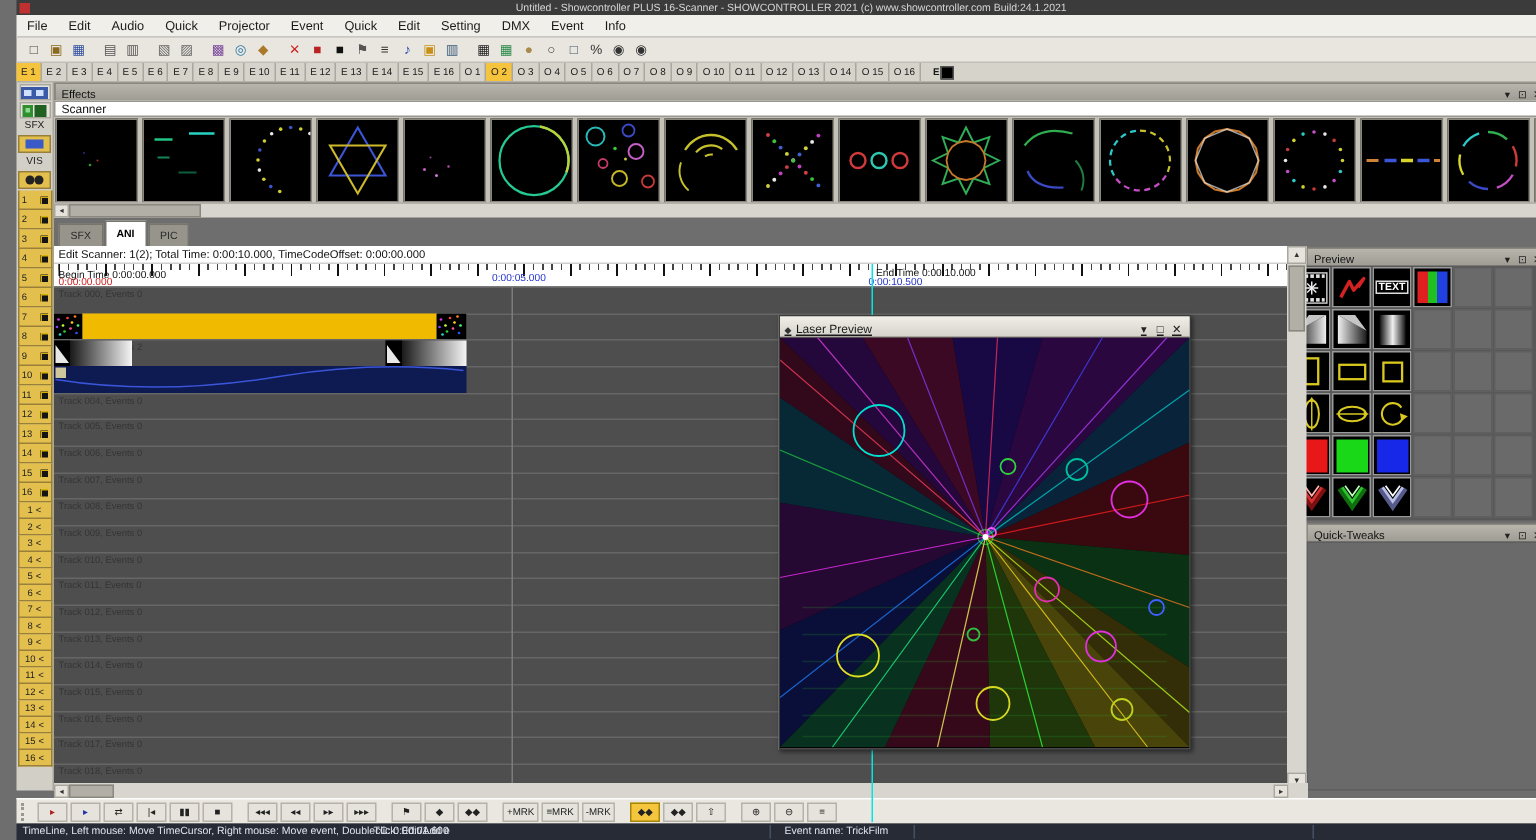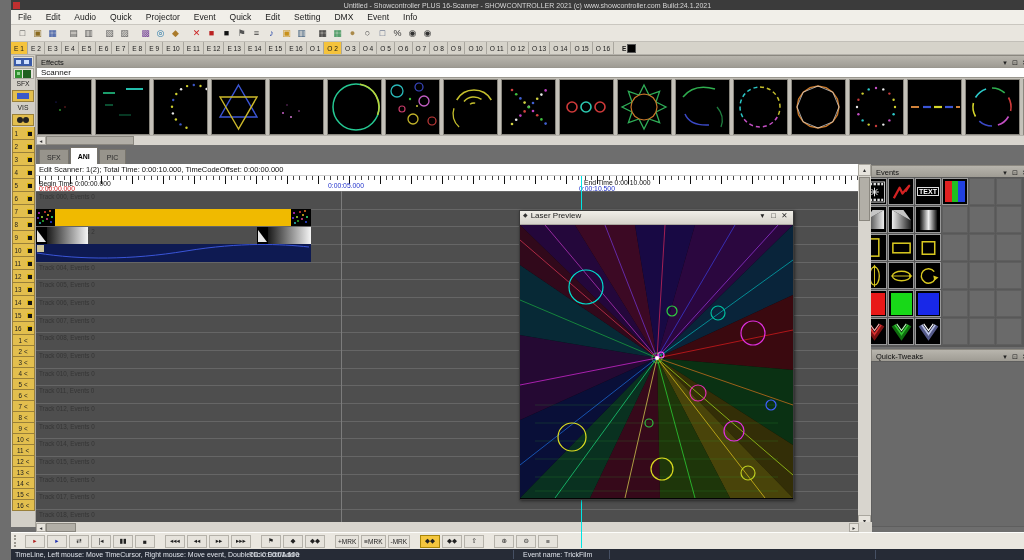--- a/index.html
+++ b/index.html
@@ -106,22 +106,22 @@
   #hs-thumb{width:30px;height:9px;background:#b2afa7;border:1px solid #8a877f;box-sizing:border-box;flex:none;}
   #hs-track{flex:1;}
   #corner{left:848px;top:522px;width:13px;height:10px;background:#d8d5ce;z-index:6;}
 
   
   #cursor{left:570px;top:176px;width:1px;height:372px;background:#00e5e5;z-index:30;}
 
   
   #preview-window{left:508px;top:210px;width:275px;height:290px;background:#e8e5de;border:1px solid #3a3a3a;
                   box-sizing:border-box;z-index:40;box-shadow:1px 1px 3px rgba(0,0,0,.5);}
-  #pv-titlebar{height:14px;background:linear-gradient(#f0eee8,#d6d3cb);display:flex;align-items:flex-start;
-               font-size:8px;color:#1a1a1a;padding:0 3px;border-bottom:1px solid #aaa79f;box-sizing:border-box;}
+  #pv-titlebar{height:14px;background:linear-gradient(#f0eee8,#d6d3cb);display:flex;align-items:flex-end;
+               font-size:8px;color:#1a1a1a;padding:0 3px;border-bottom:1px solid #aaa79f;box-sizing:border-box;text-decoration:underline;}
   #pv-dot{font-size:6px;margin-right:3px;color:#333;}
   #pv-title{flex:1;}
   .pv-btn{width:11px;text-align:center;font-size:7.5px;color:#222;}
   #pv-canvas{position:absolute;left:0;top:14px;width:273px;height:274px;background:#030303;}
   #pv-canvas svg{position:absolute;left:0;top:0;}
 
   
   #ev-header{left:860px;top:165px;width:164px;}
   #ev-grid{position:absolute;left:860px;top:177px;width:164px;height:170px;background:#585858;
            display:grid;grid-template-columns:repeat(6,26px);grid-auto-rows:27px;gap:1px;padding:1px;box-sizing:border-box;overflow:hidden;}
@@ -718,21 +718,21 @@
         <circle cx="251" cy="180" r="5" fill="none" stroke="#4060ff" stroke-width="1.2"></circle>
         <circle cx="129" cy="198" r="4" fill="none" stroke="#30c040" stroke-width="1.2"></circle>
         <circle cx="228" cy="248" r="7" fill="none" stroke="#c0d020" stroke-width="1.2"></circle>
         <circle cx="137" cy="133" r="5" fill="none" stroke="#50ff50" opacity="0.5"></circle>
         <circle cx="137" cy="133" r="2" fill="#ffffff"></circle>
       </svg>
     </div>
 </div>
 
 <div id="ev-header" class="abs panel-header">
-  <span class="ph-title">Events</span>
+  <span class="ph-title">Preview</span>
 <span class="ph-btn">▾</span>
     <span class="ph-btn">⊡</span>
     <span class="ph-btn">✕</span>
   </div>
 <div id="ev-grid">
     <div class="ev-cell active">
       <svg class="evsvg" viewBox="0 0 24 25">
         <rect x="1.5" y="2" width="21" height="21" fill="none" stroke="#cfcfcf"></rect>
         <g fill="#e0e0e0">
           <rect x="3" y="3" width="2.5" height="2.5"></rect>

